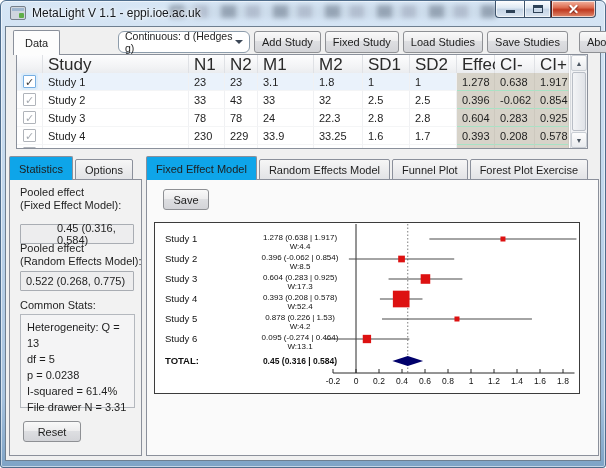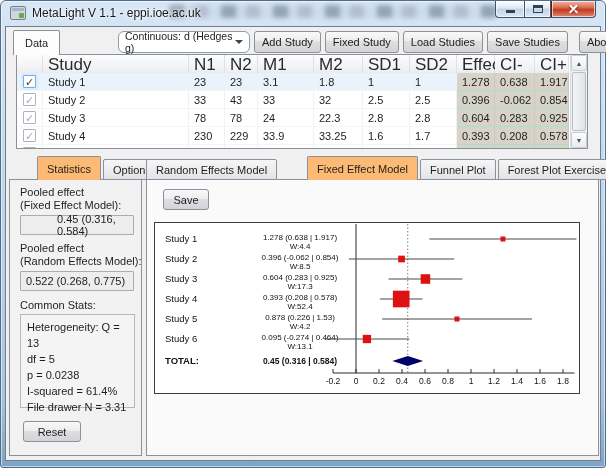--- a/index.html
+++ b/index.html
@@ -66,21 +66,21 @@
       font-size:7px;color:#4a5560;background:linear-gradient(180deg,#fdfdfd,#e9ebee);border:1px solid #c9ced4;border-radius:2px;box-sizing:border-box;}
   .sb-btn.up{top:0;}
   .sb-btn.down{bottom:0;}
   .sb-thumb{position:absolute;left:1px;top:17px;bottom:17px;width:14px;background:linear-gradient(90deg,#f3f4f6,#e0e3e8);
       border:1px solid #b9bec6;border-radius:2px;box-sizing:border-box;}
   
   .ltabs{position:absolute;left:3px;top:129px;display:flex;align-items:flex-end;z-index:3;}
   .rtabs{position:absolute;left:140px;top:129px;display:flex;align-items:flex-end;z-index:3;}
   .tab2{height:21px;padding:0 9px;display:flex;align-items:center;box-sizing:border-box;white-space:nowrap;
       background:linear-gradient(180deg,#f6f6f6,#e2e3e6);border:1px solid #8b909b;border-radius:2px 2px 0 0;margin-right:2px;font-size:11px;}
-  .tab2.active{height:24px;background:#fdba74;border-bottom:none;margin-left:28px;}
+  .tab2.active{height:24px;background:#0ea5e9;border-bottom:none;}
   .lpanel{position:absolute;left:3px;top:152px;width:133px;height:277px;background:#f2f2f2;border:1px solid #8b909b;box-sizing:border-box;z-index:2;}
   .rpanel{position:absolute;left:140px;top:152px;width:453px;height:277px;background:#fafafa;border:1px solid #8b909b;box-sizing:border-box;z-index:2;}
   .lp-label{position:absolute;left:10px;font-size:11px;white-space:nowrap;}
   .valbox{position:absolute;left:10px;width:114px;height:20px;background:#ededee;border:1px solid #a9adb3;border-radius:1px;
       display:flex;align-items:center;padding-left:5px;box-sizing:border-box;font-size:11px;}
   .statsbox{position:absolute;left:10px;top:134px;width:115px;height:94px;background:#f4f4f5;border:1px solid #b4b8be;
       padding:4px 0 0 6px;box-sizing:border-box;line-height:16px;font-size:11px;}
   .reset-btn{position:absolute;left:13px;top:241px;width:58px;height:21px;}
   .save-btn{position:absolute;left:16px;top:9px;width:46px;height:21px;}
   .plotbox{position:absolute;left:7px;top:42px;width:426px;height:172px;background:#fff;border:1px solid #3c3c3c;box-sizing:border-box;}
@@ -245,21 +245,21 @@
         </div>
       </div>
 
       <div class="ltabs" id="ltabs">
           <div class="tab2 active">Statistics</div>
           <div class="tab2">Options</div>
         </div>
       <div class="lpanel">
         <div class="lp-label" style="top:6px;">Pooled effect</div>
         <div class="lp-label" style="top:19px;">(Fixed Effect Model):</div>
-        <div class="valbox" style="top:35px;padding-left:36px;">
+        <div class="valbox" style="top:44px;padding-left:36px;">
             <span>0.45 (0.316, 0.584)</span>
           </div>
         <div class="lp-label" style="top:62px;">Pooled effect</div>
         <div class="lp-label" style="top:75px;">(Random Effects Model):</div>
         <div class="valbox" style="top:91px;">
             <span>0.522 (0.268, 0.775)</span>
           </div>
         <div class="lp-label" style="top:119px;">Common Stats:</div>
         <div class="statsbox" id="statsbox">
             <div>Heterogeneity: Q = 13</div>
@@ -267,22 +267,22 @@
             <div>p = 0.0238</div>
             <div>I-squared = 61.4%</div>
             <div>File drawer N = 3.31</div>
           </div>
         <div class="btn reset-btn">
             <span>Reset</span>
           </div>
       </div>
 
       <div class="rtabs" id="rtabs">
+          <div class="tab2 active">Fixed Effect Model</div>
           <div class="tab2">Random Effects Model</div>
-          <div class="tab2 active">Fixed Effect Model</div>
           <div class="tab2">Funnel Plot</div>
           <div class="tab2">Forest Plot Exercise</div>
         </div>
       <div class="rpanel">
         <div class="btn save-btn">
             <span>Save</span>
           </div>
         <div class="plotbox">
           <svg id="forest-svg" width="424" height="170" font-family="Liberation Sans, sans-serif">
               <line x1="201" y1="1" x2="201" y2="150" stroke="#2b2b2b" stroke-width="1"></line>

